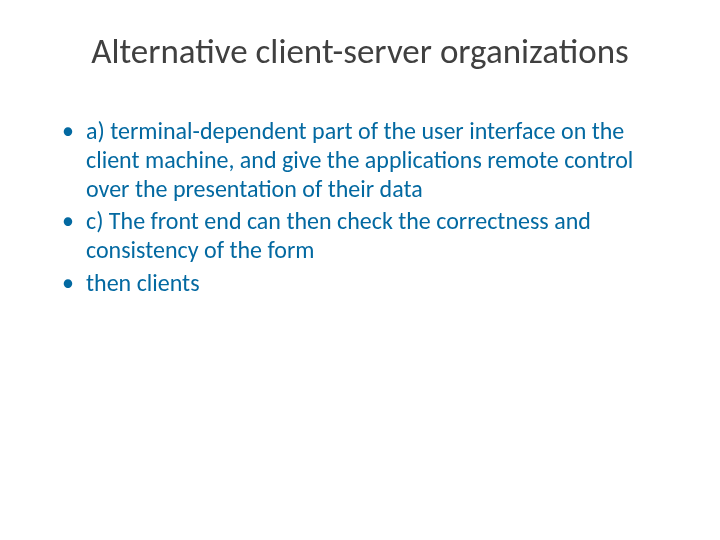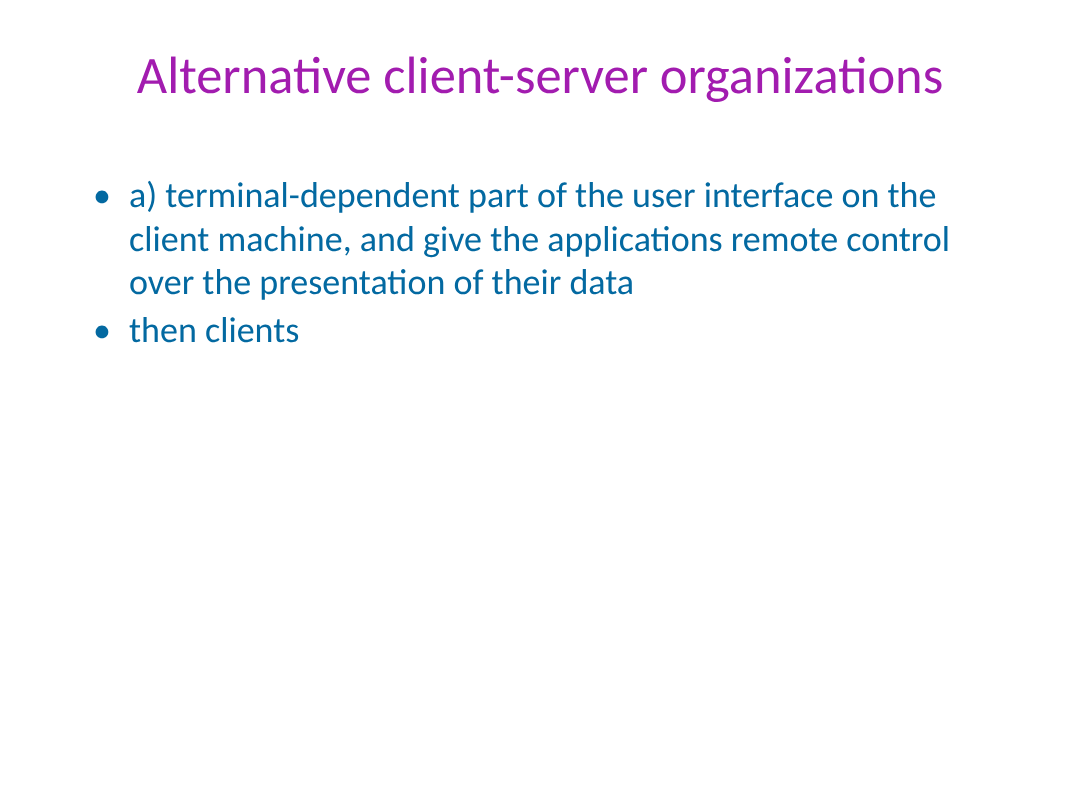--- a/index.html
+++ b/index.html
@@ -17,21 +17,21 @@
     }
     .slide {
       width: 100%;
       height: 100%;
       padding: 30px 40px 40px 40px;
     }
     .title {
       font-size: 35px;
       font-weight: 400;
       text-align: center;
-      color: #a21caf;
+      color: #404040;
       margin-bottom: 45px;
       letter-spacing: 0px;
     }
     .bullet-list {
       list-style: none;
       padding-left: 28px;
     }
     .bullet-item {
       position: relative;
       font-size: 24px;
@@ -48,15 +48,16 @@
       font-size: 24px;
     }
   </style>
 </head>
 <body>
 
 <div class="slide">
   <h1 class="title">Alternative client-server organizations</h1>
   <ul class="bullet-list">
     <li class="bullet-item">a) terminal-dependent part of the user interface on the client machine, and give the applications remote control over the presentation of their data</li>
+    <li class="bullet-item">c) The front end can then check the correctness and consistency of the form</li>
     <li class="bullet-item">then clients</li>
   </ul>
 </div>
 
 </body></html>

